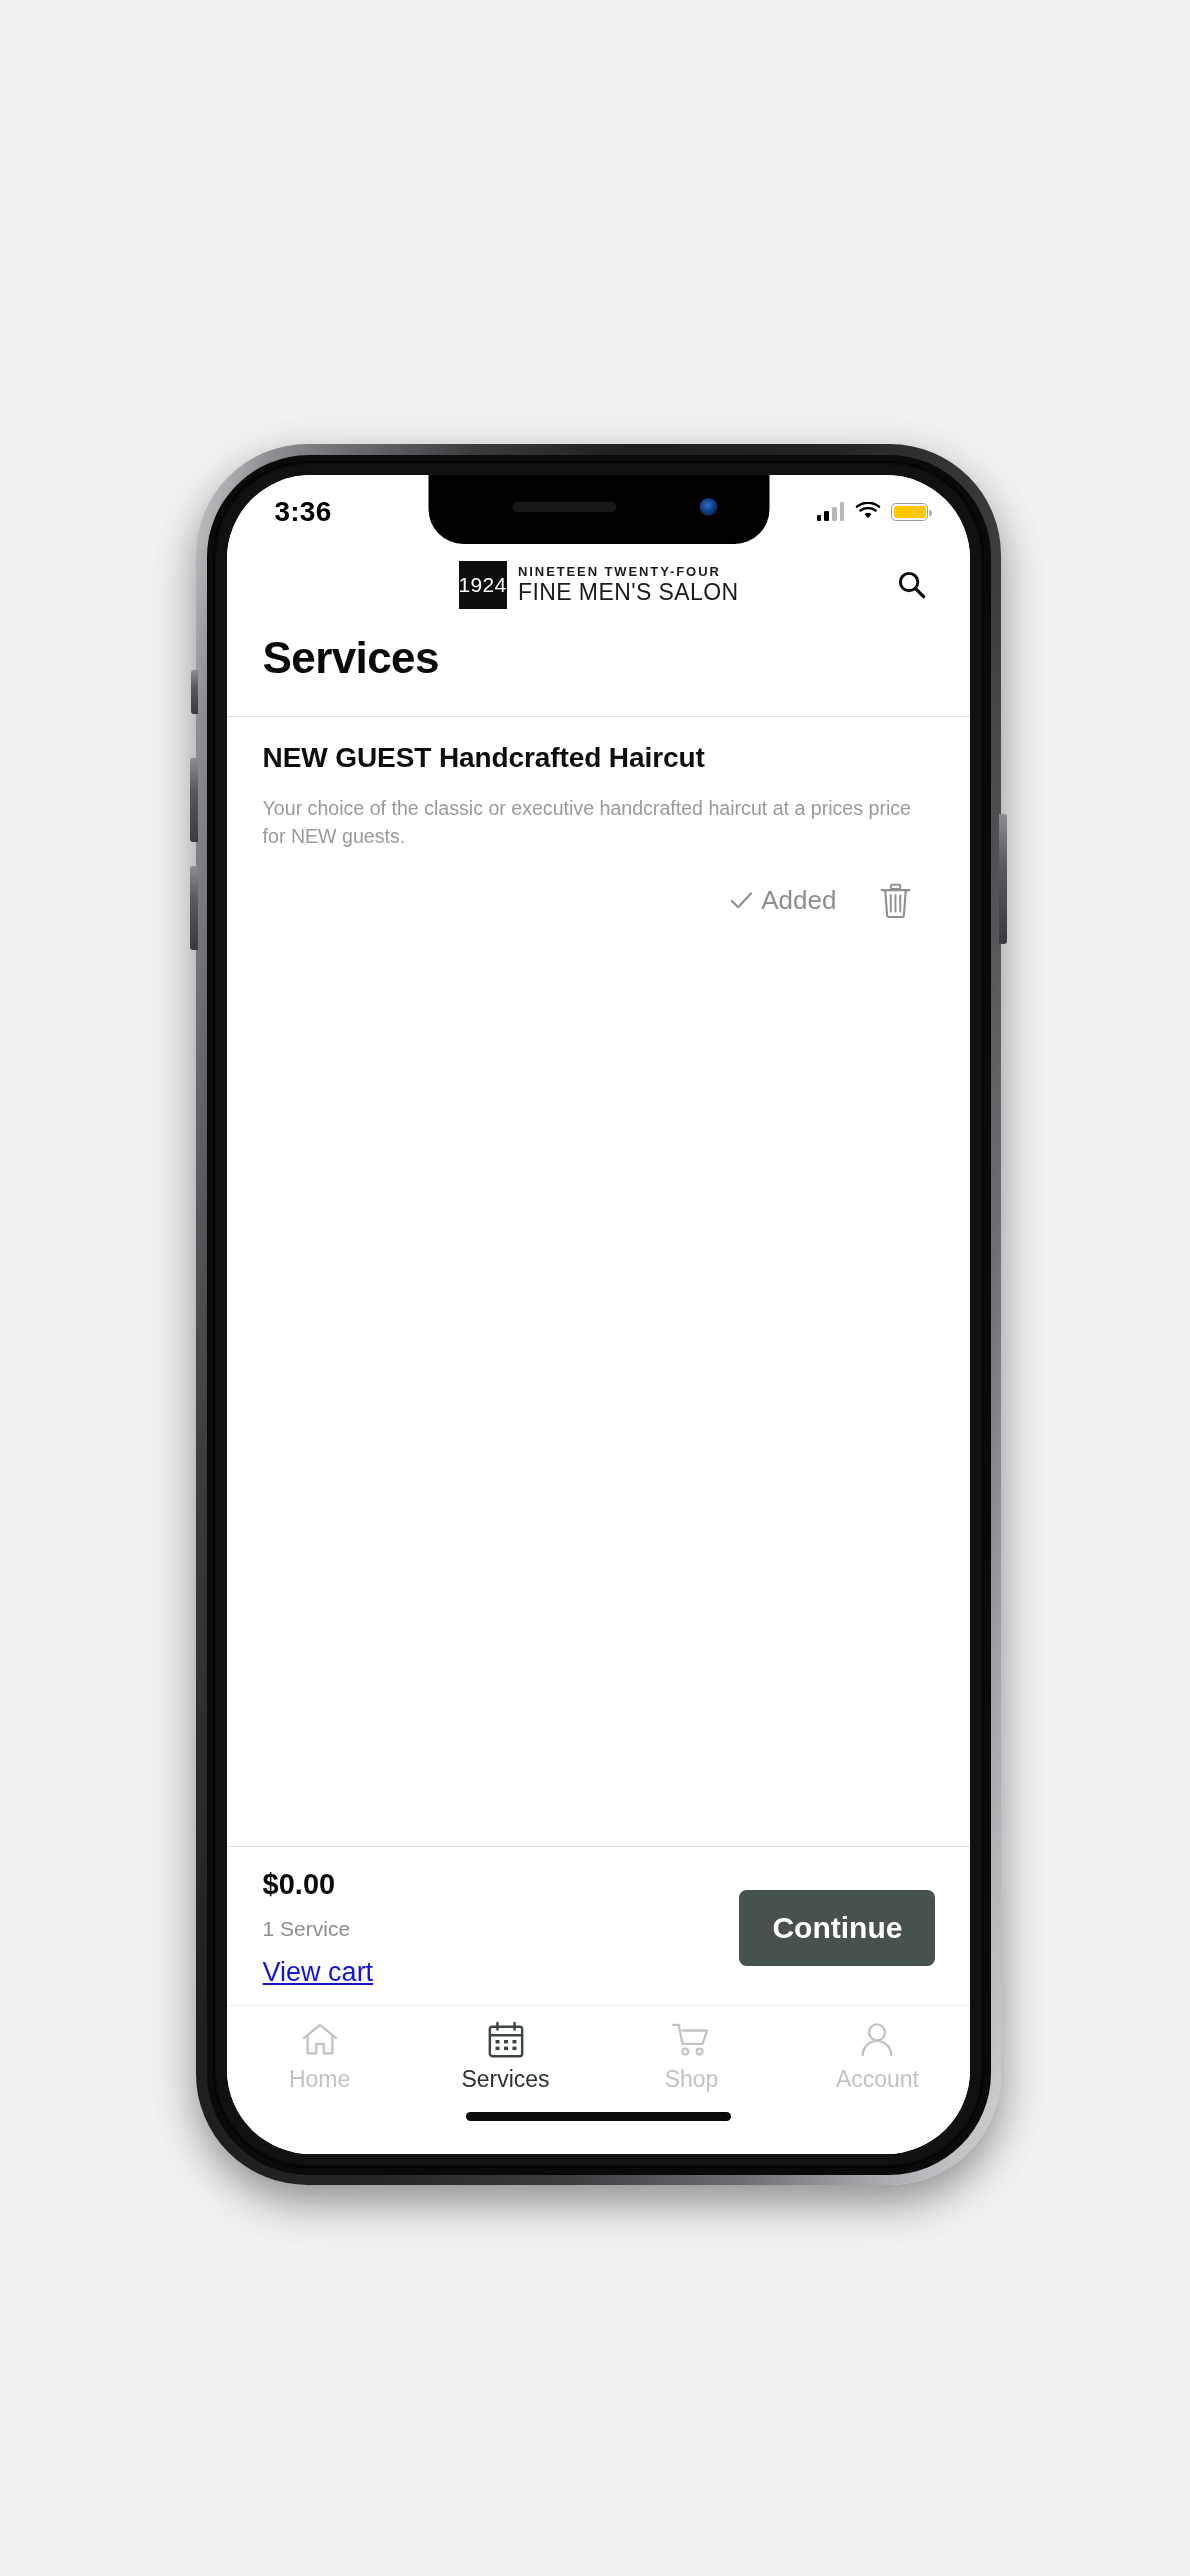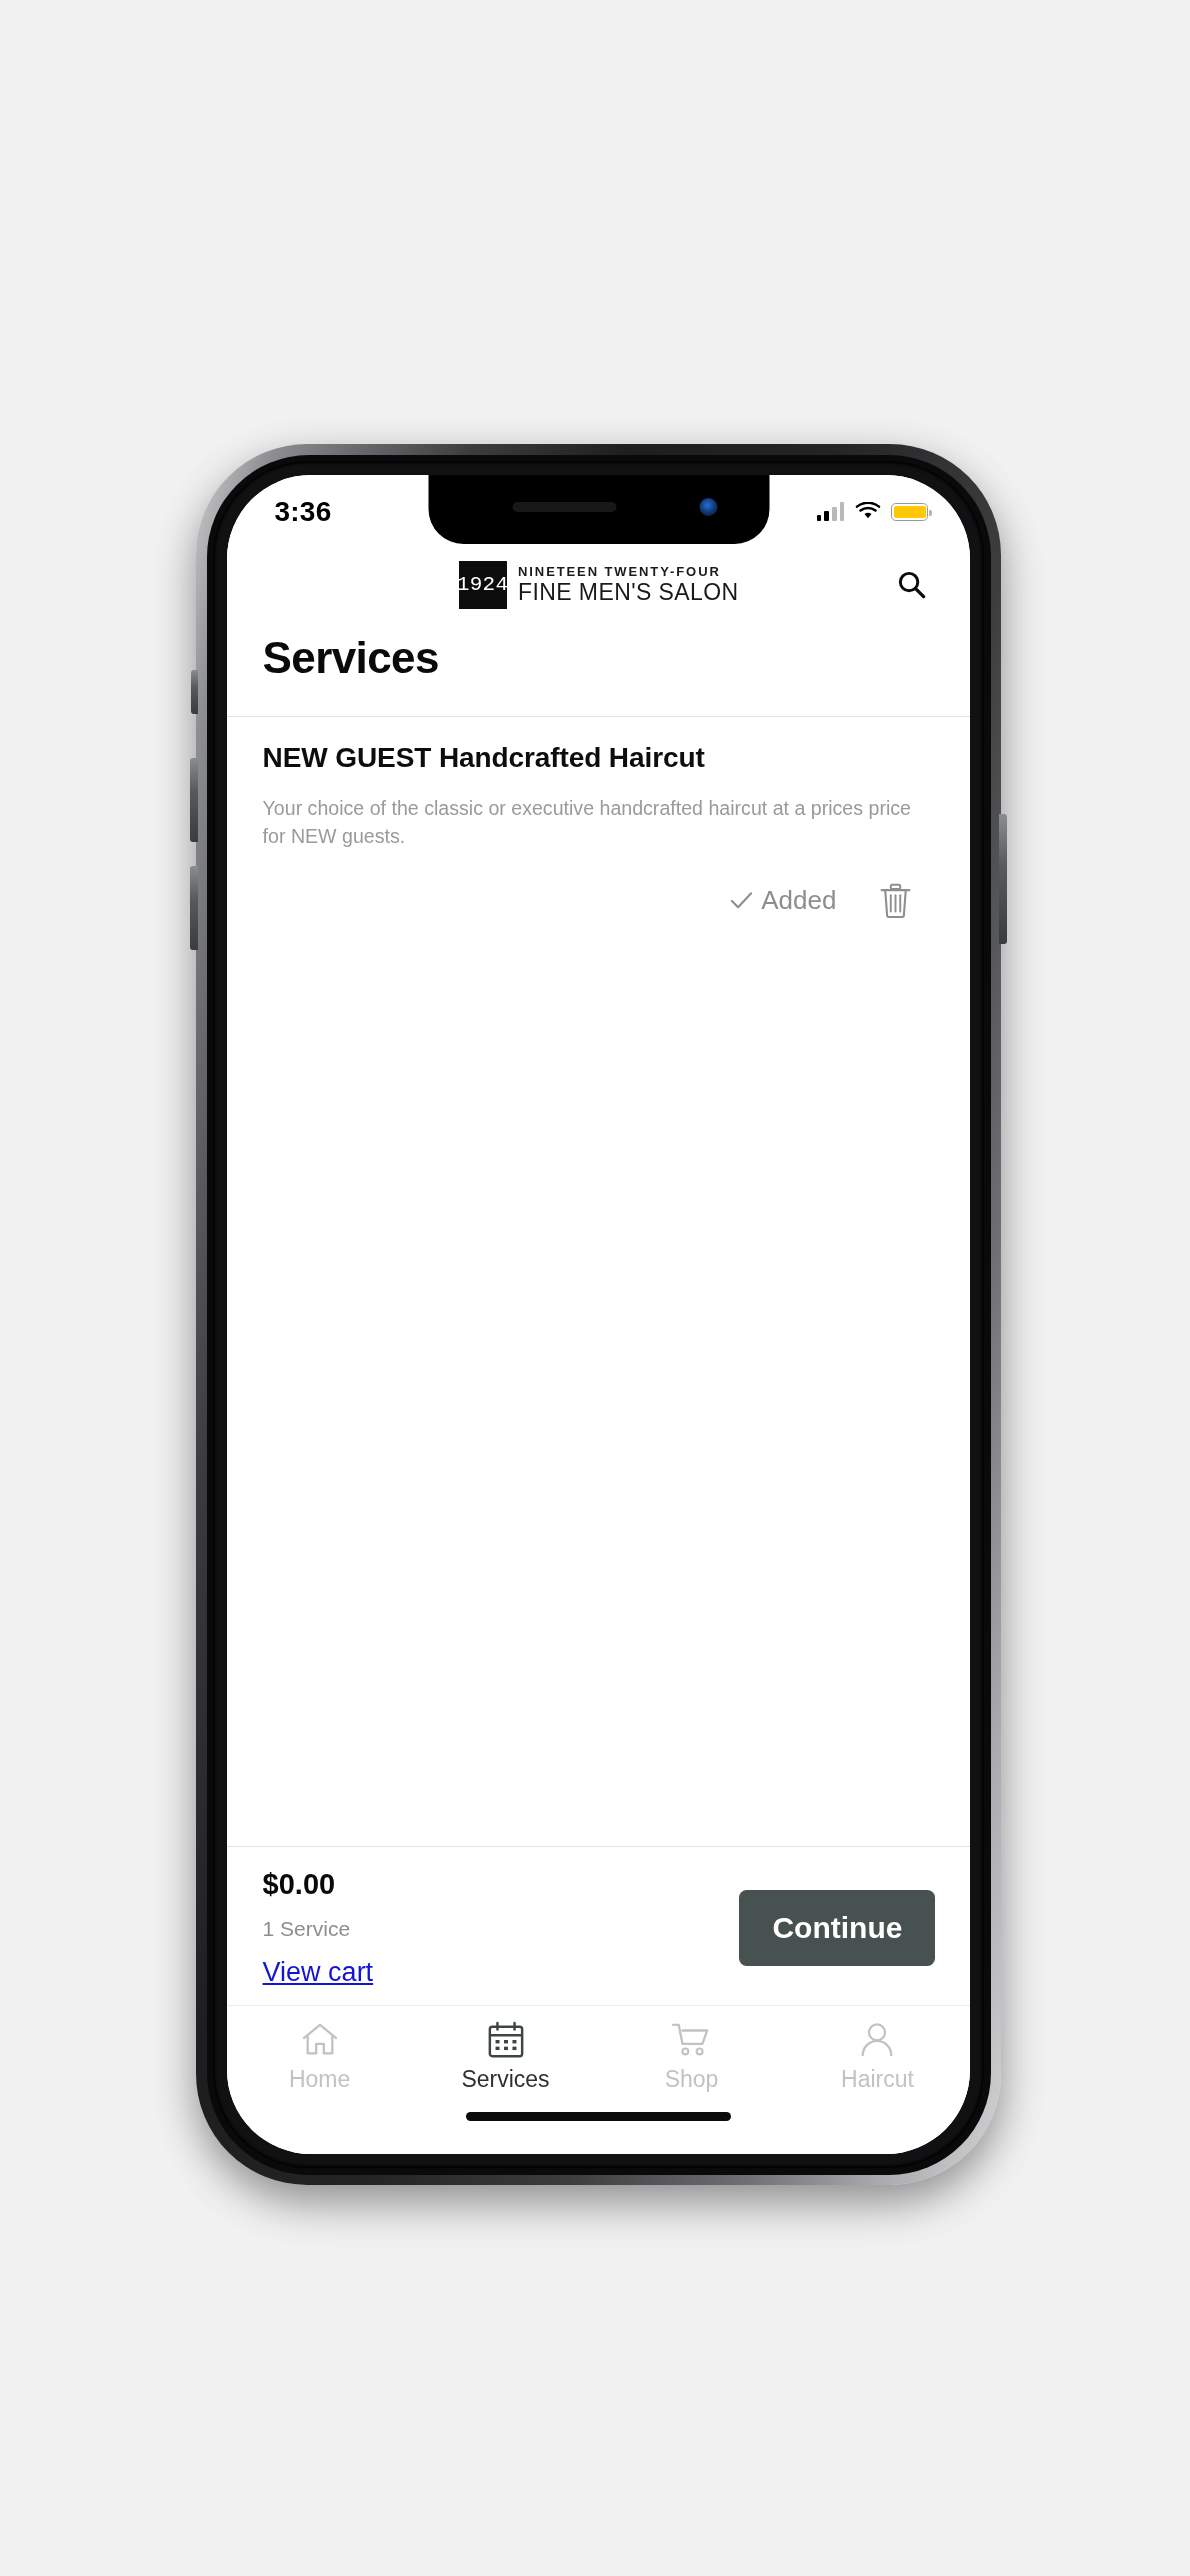--- a/index.html
+++ b/index.html
@@ -189,21 +189,21 @@
   }
   .logo-wrap { display: flex; align-items: center; gap: 11.5px; }
   .logo-mark {
     width: 48px; height: 48px;
     background: #0d0d0d;
     display: flex; align-items: center; justify-content: center;
   }
   .logo-mark span {
     color: #fff;
     font-size: 21px;
-    font-family: Liberation Mono, monospace;
+    font-family: Liberation Sans, sans-serif;
     letter-spacing: 0.3px;
     line-height: 1;
   }
   .logo-text { display: flex; flex-direction: column; justify-content: center; }
   .logo-line1 {
     font-size: 13px;
     letter-spacing: 1.9px;
     font-weight: bold;
     color: #1a1a1a;
     line-height: 1.25;
@@ -518,21 +518,21 @@
                   <circle cx="30" cy="32" r="3.1" stroke="#c2c2c2" stroke-width="2.2" fill="none"></circle>
                 </svg>
                 <div class="tab-label">Shop</div>
               </div>
 
               <div class="tab">
                 <svg width="38" height="38" viewBox="0 0 40 40">
                   <circle cx="20" cy="12" r="8.4" stroke="#c2c2c2" stroke-width="2.4" fill="none"></circle>
                   <path d="M5 36 a15 15 0 0 1 30 0" stroke="#c2c2c2" stroke-width="2.4" fill="none" stroke-linecap="round"></path>
                 </svg>
-                <div class="tab-label">Haircut</div>
+                <div class="tab-label">Account</div>
               </div>
             </div>
 
             <div class="home-indicator-wrap">
               <div class="home-indicator"></div>
             </div>
 
           </div>
         </div>
       </div>

